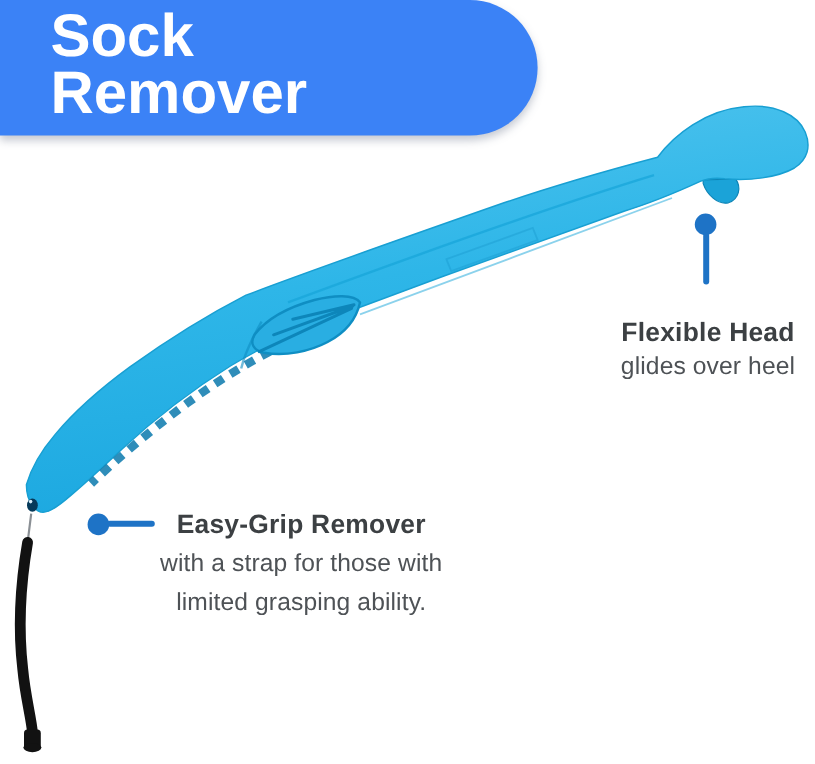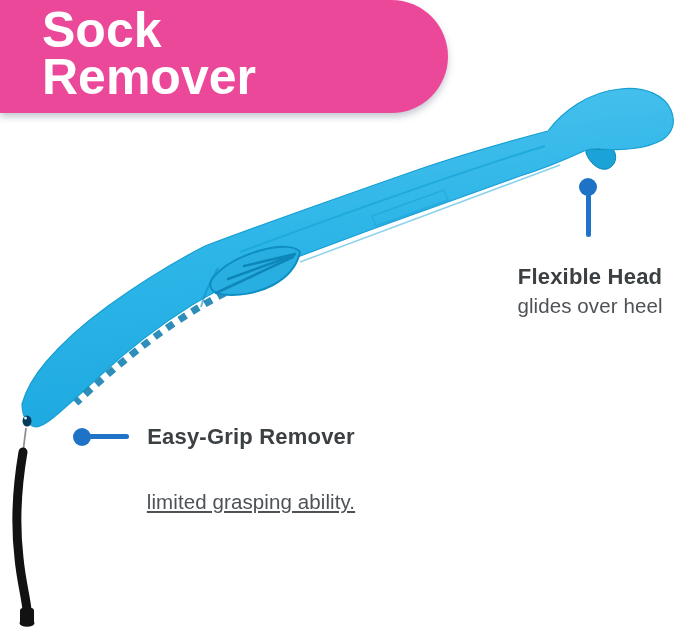--- a/index.html
+++ b/index.html
@@ -3,21 +3,21 @@
 <meta charset="utf-8">
 <style>
   html,body{margin:0;padding:0;background:#ffffff;}
   .stage{
     position:relative;width:679px;height:637px;overflow:hidden;background:#ffffff;
     font-family:"Liberation Sans", sans-serif;
   }
   
   .banner{
     position:absolute;left:0;top:0;width:448px;height:113px;
-    background:#ec4899;border-radius:0 57px 57px 0;
+    background:#3b82f6;border-radius:0 57px 57px 0;
     box-shadow:0 4px 7px rgba(90,100,125,.35);
     color:#ffffff;box-sizing:border-box;padding:7px 0 12px 42px;
   }
   .banner-line{
     font-weight:800;font-size:50px;line-height:47px;letter-spacing:0px;
   }
   
   .product-svg{position:absolute;left:0;top:0;width:679px;height:637px;}
   
   .dot{position:absolute;width:18px;height:18px;border-radius:50%;background:#1e73c6;}
@@ -30,21 +30,21 @@
     text-align:center;letter-spacing:.2px;white-space:nowrap;
   }
   .callout-desc{
     position:absolute;font-weight:400;font-size:20.5px;color:#4e5256;
     text-align:center;letter-spacing:.1px;white-space:nowrap;
   }
   .fh-title{left:480px;top:264px;width:220px;}
   .fh-desc{left:480px;top:294px;width:220px;}
   .eg-title{left:131px;top:424px;width:240px;}
   .eg-desc1{left:101px;top:458px;width:300px;}
-  .eg-desc2{left:101px;top:490px;width:300px;text-decoration:underline;}
+  .eg-desc2{left:101px;top:490px;width:300px;}
 </style>
 </head>
 <body>
 
 <div class="stage">
 
   <div class="banner">
     <div class="banner-line">Sock</div>
     <div class="banner-line">Remover</div>
   </div>
@@ -103,15 +103,16 @@
   </svg>
 
   <div class="dot fh-dot"></div>
   <div class="fh-line"></div>
   <div class="callout-title fh-title">Flexible Head</div>
   <div class="callout-desc fh-desc">glides over heel</div>
 
   <div class="dot eg-dot"></div>
   <div class="eg-line"></div>
   <div class="callout-title eg-title">Easy-Grip Remover</div>
+  <div class="callout-desc eg-desc1">with a strap for those with</div>
   <div class="callout-desc eg-desc2">limited grasping ability.</div>
 
 </div>
 
 </body></html>

